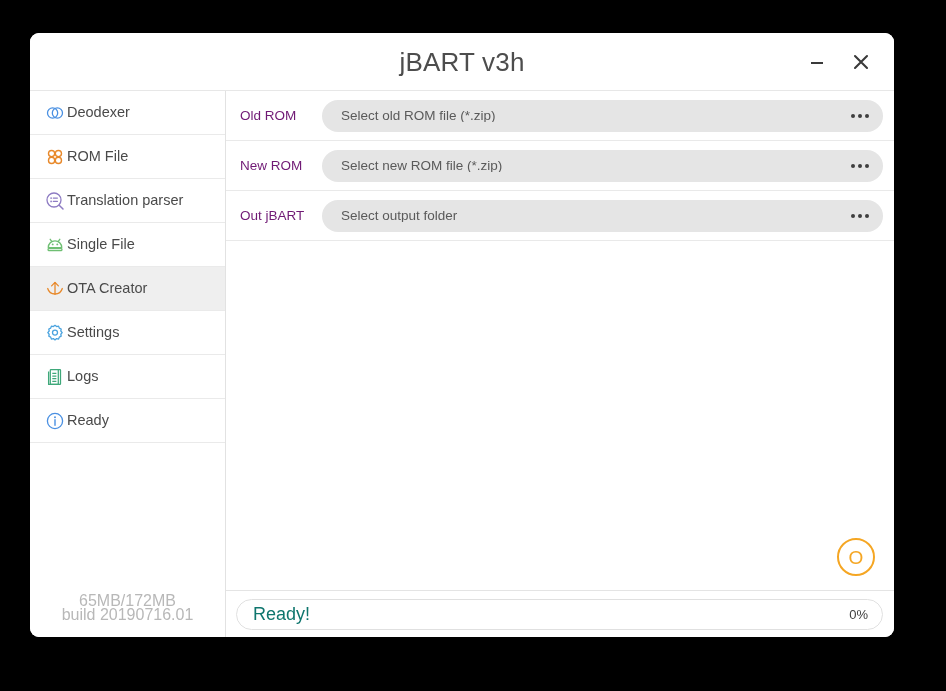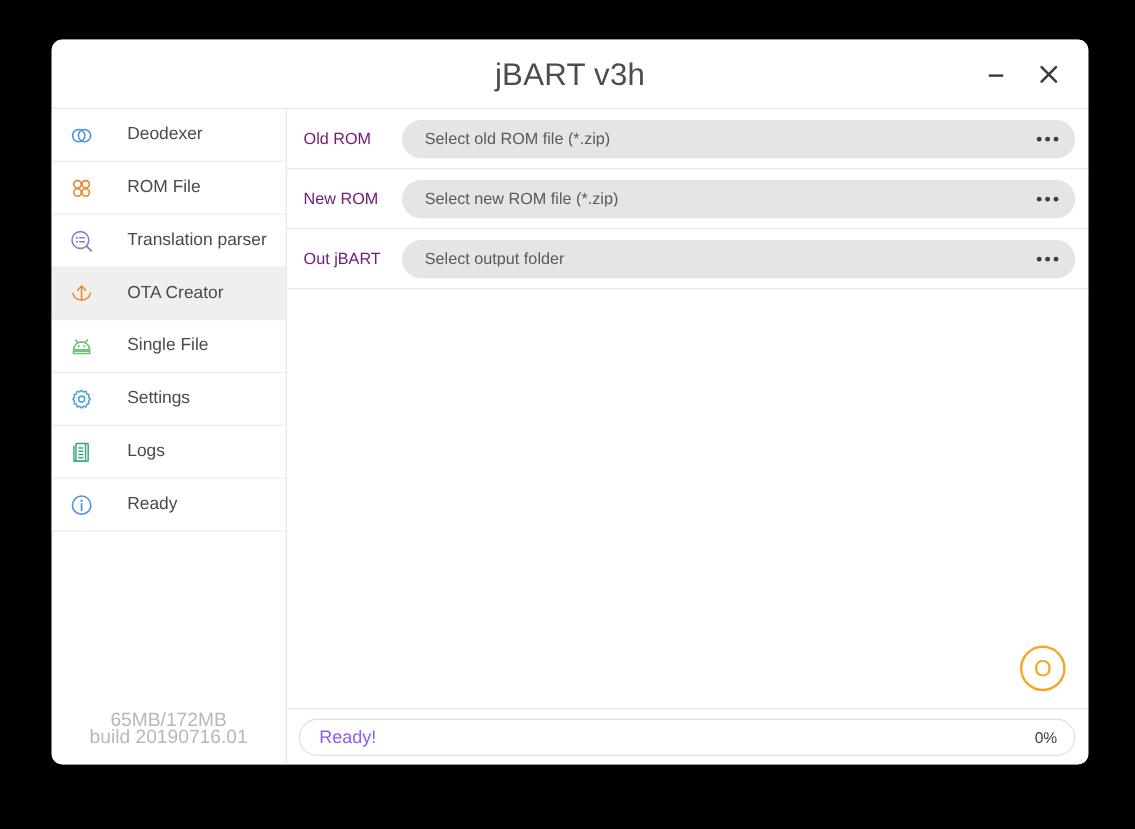--- a/index.html
+++ b/index.html
@@ -7,21 +7,21 @@
   html, body {
     width: 946px;
     height: 691px;
     background: #000000;
     font-family: "Liberation Sans", sans-serif;
     overflow: hidden;
   }
 
   #app-window {
     position: absolute;
-    left: 43px;
+    left: 30px;
     top: 33px;
     width: 864px;
     height: 604px;
     background: #ffffff;
     border-radius: 9px;
     overflow: hidden;
     display: flex;
     flex-direction: column;
   }
 
@@ -85,21 +85,21 @@
   #nav-list {
     display: flex;
     flex-direction: column;
     padding-top: 0;
   }
   .nav-item {
     height: 44px;
     display: flex;
     align-items: center;
     padding-left: 14px;
-    gap: 27px;
+    gap: 1px;
     border-bottom: 1px solid #eaeaea;
     cursor: pointer;
     background: #ffffff;
   }
   .nav-item.selected {
     background: #efefef;
   }
   .nav-icon {
     width: 22px;
     height: 22px;
@@ -232,22 +232,22 @@
     height: 31px;
     border: 1px solid #e0e0e0;
     border-radius: 16px;
     background: #ffffff;
     display: flex;
     align-items: center;
     justify-content: space-between;
     padding: 0 14px 0 16px;
   }
   #status-text {
-    font-size: 15px;
-    color: #8b5cf6;
+    font-size: 18px;
+    color: #0f766e;
     line-height: 1;
   }
   #status-percent {
     font-size: 13px;
     color: #3f3f3f;
     line-height: 1;
   }
 </style>
 </head>
 <body>
@@ -303,42 +303,42 @@
               <circle cx="10" cy="10" r="7" fill="none" stroke="#8e7cc3" stroke-width="1.3"></circle>
               <path d="M15.2 15.2 L19 19" stroke="#8e7cc3" stroke-width="1.5" stroke-linecap="round"></path>
               <circle cx="7.1" cy="8.1" r="0.85" fill="#8e7cc3"></circle>
               <circle cx="7.1" cy="11.4" r="0.85" fill="#8e7cc3"></circle>
               <path d="M9.3 8.1 H13.4 M9.3 11.4 H13.4" stroke="#8e7cc3" stroke-width="1.2" stroke-linecap="round"></path>
             </svg>
           </span>
           <span class="nav-label">Translation parser</span>
         </div>
 
-        <div class="nav-item selected">
-          <span class="nav-icon">
-            <svg width="22" height="22" viewBox="0 0 22 22" aria-hidden="true">
-              <path d="M3.7 10.5 A7.6 7.6 0 0 0 18.3 10.5" fill="none" stroke="#e8892b" stroke-width="1.3" stroke-linecap="round"></path>
-              <path d="M11 16.2 V4.6" stroke="#e8892b" stroke-width="1.3" stroke-linecap="round"></path>
-              <path d="M7.6 7.9 L11 4.4 L14.4 7.9" fill="none" stroke="#e8892b" stroke-width="1.3" stroke-linecap="round" stroke-linejoin="round"></path>
-            </svg>
-          </span>
-          <span class="nav-label">OTA Creator</span>
-        </div>
-
         <div class="nav-item">
           <span class="nav-icon">
             <svg width="22" height="22" viewBox="0 0 22 22" aria-hidden="true">
               <path d="M4.3 13.6 A6.7 6.7 0 0 1 17.7 13.6 Z" fill="none" stroke="#6fbf73" stroke-width="1.4" stroke-linejoin="round"></path>
               <rect x="4.1" y="14.7" width="13.8" height="1.9" rx="0.5" fill="none" stroke="#6fbf73" stroke-width="1.3"></rect>
               <circle cx="8.7" cy="10.4" r="0.95" fill="#6fbf73"></circle>
               <circle cx="13.3" cy="10.4" r="0.95" fill="#6fbf73"></circle>
               <path d="M6.2 5.3 L7.5 7.2 M15.8 5.3 L14.5 7.2" stroke="#6fbf73" stroke-width="1.3" stroke-linecap="round"></path>
             </svg>
           </span>
           <span class="nav-label">Single File</span>
+        </div>
+
+        <div class="nav-item selected">
+          <span class="nav-icon">
+            <svg width="22" height="22" viewBox="0 0 22 22" aria-hidden="true">
+              <path d="M3.7 10.5 A7.6 7.6 0 0 0 18.3 10.5" fill="none" stroke="#e8892b" stroke-width="1.3" stroke-linecap="round"></path>
+              <path d="M11 16.2 V4.6" stroke="#e8892b" stroke-width="1.3" stroke-linecap="round"></path>
+              <path d="M7.6 7.9 L11 4.4 L14.4 7.9" fill="none" stroke="#e8892b" stroke-width="1.3" stroke-linecap="round" stroke-linejoin="round"></path>
+            </svg>
+          </span>
+          <span class="nav-label">OTA Creator</span>
         </div>
 
         <div class="nav-item">
           <span class="nav-icon">
             <svg width="22" height="22" viewBox="0 0 22 22" aria-hidden="true">
               <g fill="none" stroke="#4aa3df" stroke-width="1.3" stroke-linejoin="round">
                 <path d="M11 3.3 L12.6 4.6 L14.6 4.1 L15.3 6.1 L17.2 7 L16.8 9 L18.2 10.6 L16.8 12.2 L17.2 14.2 L15.3 15.1 L14.6 17.1 L12.6 16.6 L11 17.9 L9.4 16.6 L7.4 17.1 L6.7 15.1 L4.8 14.2 L5.2 12.2 L3.8 10.6 L5.2 9 L4.8 7 L6.7 6.1 L7.4 4.1 L9.4 4.6 Z"></path>
                 <circle cx="11" cy="10.6" r="2.5"></circle>
               </g>
             </svg>

